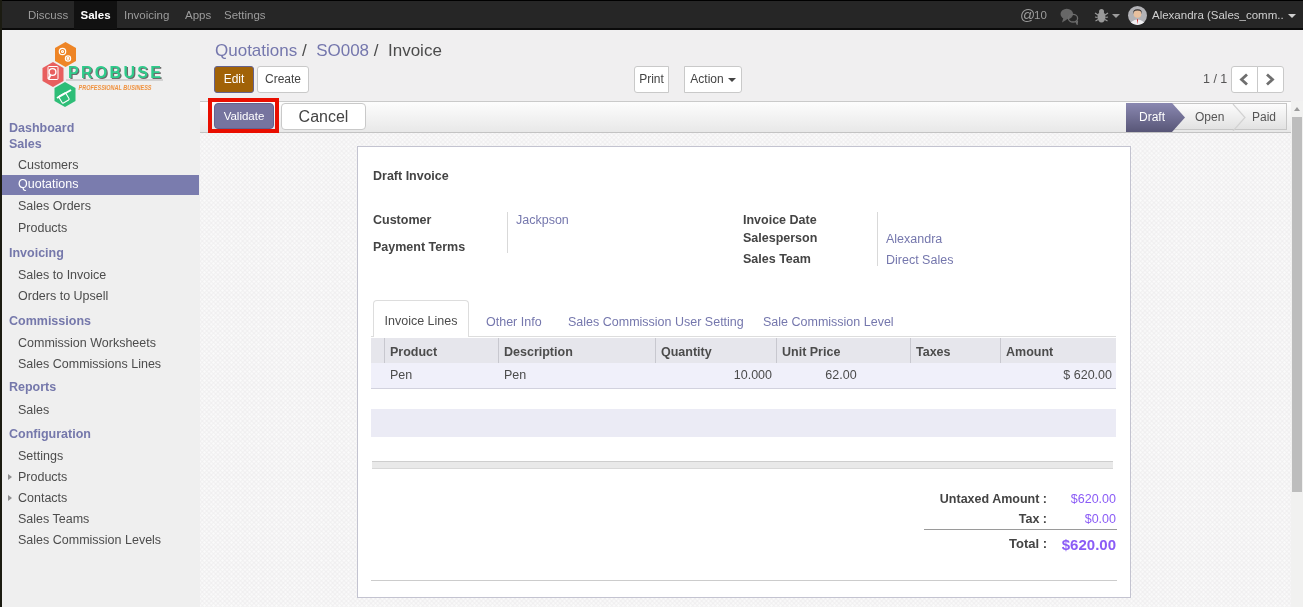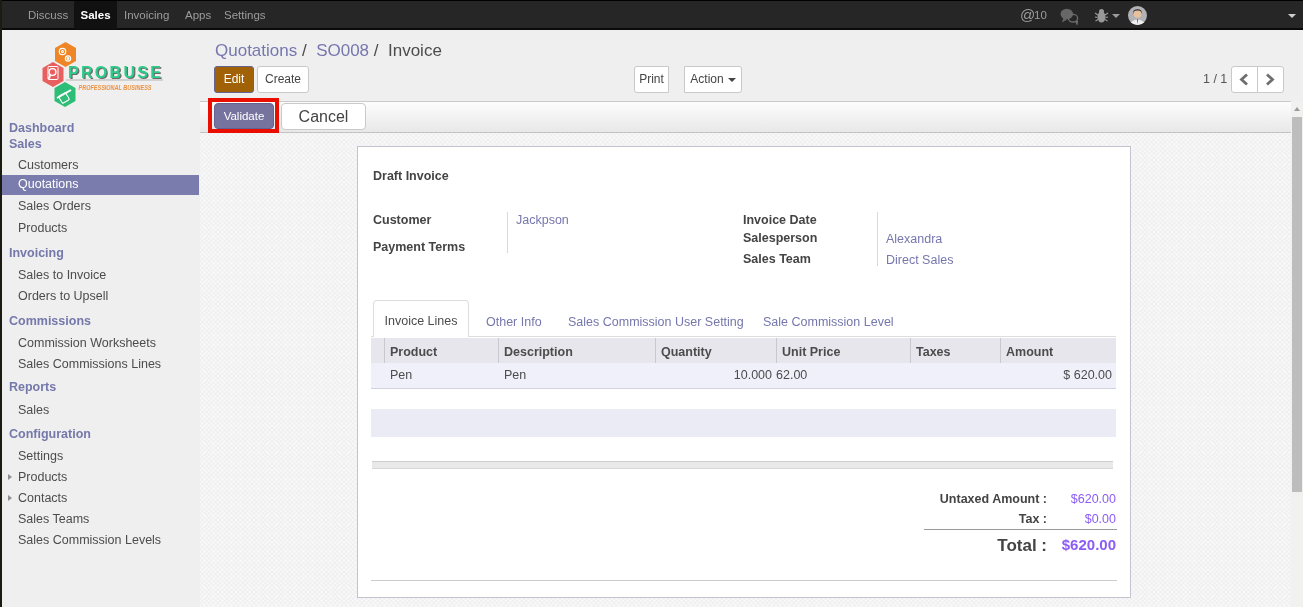--- a/index.html
+++ b/index.html
@@ -135,20 +135,21 @@
           </clipPath>
         </defs>
       <g clip-path="url(#avc)">
         <rect width="19" height="19" fill="#b2b2b6"></rect>
         <path d="M2.2 19.5 a7.3 6 0 0 1 14.6 0 z" fill="#efeff1"></path>
         <circle cx="9.5" cy="7.8" r="3.9" fill="#e8c09e"></circle>
         <path d="M4.9 8.5 q-0.4 -5.3 4.6 -5.3 q5 0 4.6 5.3 l-0.7-2.6 a4.5 2.8 0 0 0 -7.8 0 z" fill="#35302e"></path>
         <path d="M8.9 13.2 l0.6 5 l0.6-5 z" fill="#cf2020"></path>
       </g>
     </svg>
+    <div class="tmenu" style="left:1152px; color:#cfcfcf;">Alexandra (Sales_comm..</div>
     <div class="abs" style="left:1288px; top:13px; width:0; height:0; border-top:4px solid #cfcfcf; border-left:4px solid transparent; border-right:4px solid transparent;"></div>
   </div>
 
   <div id="sidebar">
 
     <svg class="abs" style="left:40px; top:8px;" width="160" height="72" viewBox="0 0 160 72">
       <polygon points="25.5,4 36,10 36,23 25.5,29 15,23 15,10" fill="#ee8526"></polygon>
       <g stroke="#fff" stroke-width="1.2" fill="none">
         <circle cx="22.5" cy="13.5" r="3.2"></circle>
           <circle cx="22.5" cy="13.5" r="1"></circle>
@@ -211,20 +212,30 @@
       <polyline points="8,1.5 2.5,6.5 8,11.5" stroke="#6f6f6f" stroke-width="2.8" fill="none"></polyline>
     </svg>
   <svg class="abs" style="left:1265px; top:73px;" width="10" height="13" viewBox="0 0 10 13">
       <polyline points="2,1.5 7.5,6.5 2,11.5" stroke="#6f6f6f" stroke-width="2.8" fill="none"></polyline>
     </svg>
 
   <div id="statusbar"></div>
   <div id="redbox"></div>
   <div id="validate">Validate</div>
   <div id="cancelinv">Cancel Invoice</div>
+  <div id="statw">
+    <div id="statdraft">
+        <span>Draft</span>
+      </div>
+    <div class="statlbl" style="left:68px;">Open</div>
+    <svg class="chev" style="left:105px;" width="14" height="27" viewBox="0 0 14 27">
+        <polyline points="1,0 13,13.5 1,27" stroke="#d2d2d2" stroke-width="1.2" fill="none"></polyline>
+      </svg>
+    <div class="statlbl" style="left:125px;">Paid</div>
+  </div>
 
   <div id="sbar">
       <div class="up"></div>
       <div id="sthumb"></div>
     </div>
 
   <div id="main"></div>
   <div id="sheet"></div>
 
   <div class="lbl" style="top:169px; left:373px;">Draft Invoice</div>
@@ -252,30 +263,30 @@
   <div class="th" style="left:498px; width:157px;">Description</div>
   <div class="th" style="left:655px; width:121px;">Quantity</div>
   <div class="th" style="left:776px; width:134px;">Unit Price</div>
   <div class="th" style="left:910px; width:90px;">Taxes</div>
   <div class="th" style="left:1000px; width:116px;">Amount</div>
 
   <div class="td" style="left:371px; width:13px;"></div>
   <div class="td" style="left:384px; width:114px; padding-left:6px;">Pen</div>
   <div class="td" style="left:498px; width:157px; padding-left:6px;">Pen</div>
   <div class="td" style="left:655px; width:121px; text-align:right; padding-right:4px;">10.000</div>
-  <div class="td" style="left:776px; width:134px; text-align:left; padding-right:4px;">62.00</div>
+  <div class="td" style="left:776px; width:134px; text-align:center; padding-right:4px;">62.00</div>
   <div class="td" style="left:910px; width:90px;"></div>
   <div class="td" style="left:1000px; width:116px; text-align:right; padding-right:4px;">$ 620.00</div>
   <div id="tblbottom"></div>
 
   <div id="lavstrip"></div>
   <div id="graysep"></div>
 
   <div class="tot-lbl" style="top:492px;">Untaxed Amount :</div>
   <div class="tot-val" style="top:492px;">$620.00</div>
   <div class="tot-lbl" style="top:512px;">Tax :</div>
   <div class="tot-val" style="top:512px;">$0.00</div>
   <div id="totline"></div>
-  <div class="tot-lbl" style="top:536px; font-size:17px;">Total :</div>
+  <div class="tot-lbl" style="top:536px; font-size:13px;">Total :</div>
   <div class="tot-val" style="top:536px; font-size:15px; font-weight:bold;">$620.00</div>
   <div id="bothr"></div>
 
 </div>
 
 </body></html>

